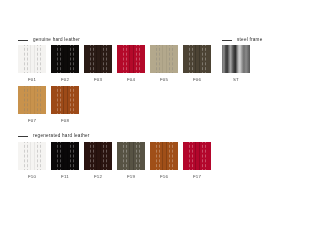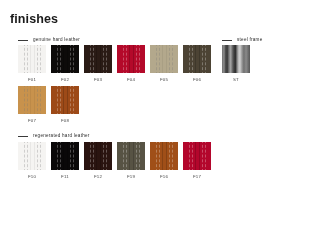--- a/index.html
+++ b/index.html
@@ -105,21 +105,20 @@
       #7c7c7c 25%, #a5a5a5 31%, #6a6a6a 37%, #3f3f3f 43%,
       #2f2f2f 48%, #666 52%, #b4b4b4 58%, #d2d2d2 64%,
       #9a9a9a 71%, #707070 78%, #8a8a8a 86%, #6b6b6b 94%, #575757 100%);
   }
 </style>
 </head>
 <body>
 
 <div class="page">
 
-  <div class="page-title">finishes</div>
 
   <div class="section-head" style="left:18px; top:36px;">
     <span class="dash"></span>
     <span class="section-label">genuine hard leather</span>
   </div>
   <div class="swatch-row" id="row-g1" style="left:18px; top:45px;">
       <div class="swatch-cell">
         <div class="swatch light" style="background: rgb(244, 243, 241);">
           <span class="stitch" style="left: 6px;"></span>
           <span class="stitch" style="left: 9px;"></span>

